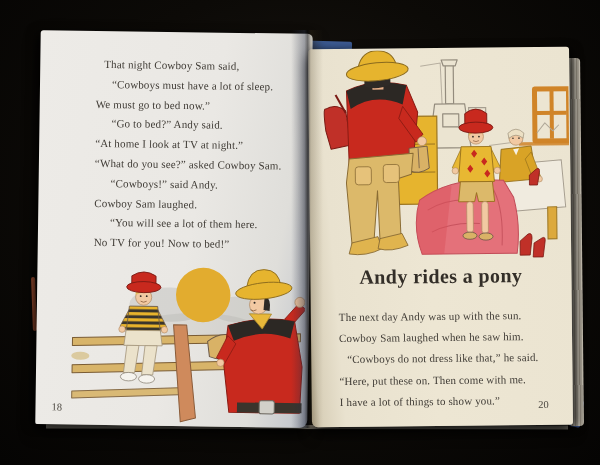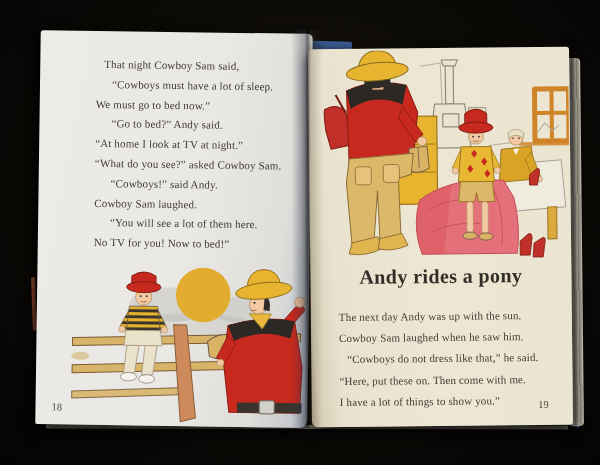--- a/index.html
+++ b/index.html
@@ -237,16 +237,16 @@
   </svg>
 
   <div class="rp-title">Andy rides a pony</div>
   <div class="rp-text">
     <div class="line">The next day Andy was up with the sun.</div>
     <div class="line">Cowboy Sam laughed when he saw him.</div>
     <div class="line ind-s">“Cowboys do not dress like that,” he said.</div>
     <div class="line">“Here, put these on. Then come with me.</div>
     <div class="line">I have a lot of things to show you.”</div>
   </div>
-  <div class="pn pn-right">19</div>
+  <div class="pn pn-right">20</div>
 </div>
 
 <div class="gutter"></div>
 
 </body></html>

